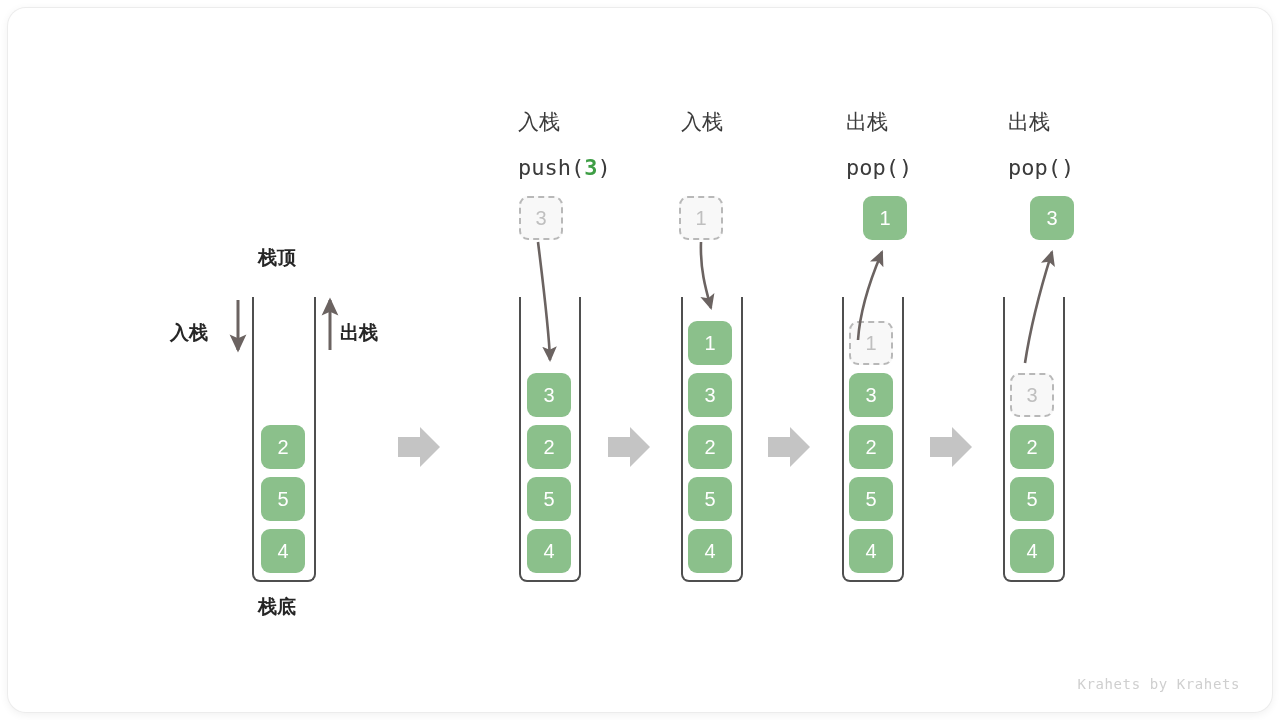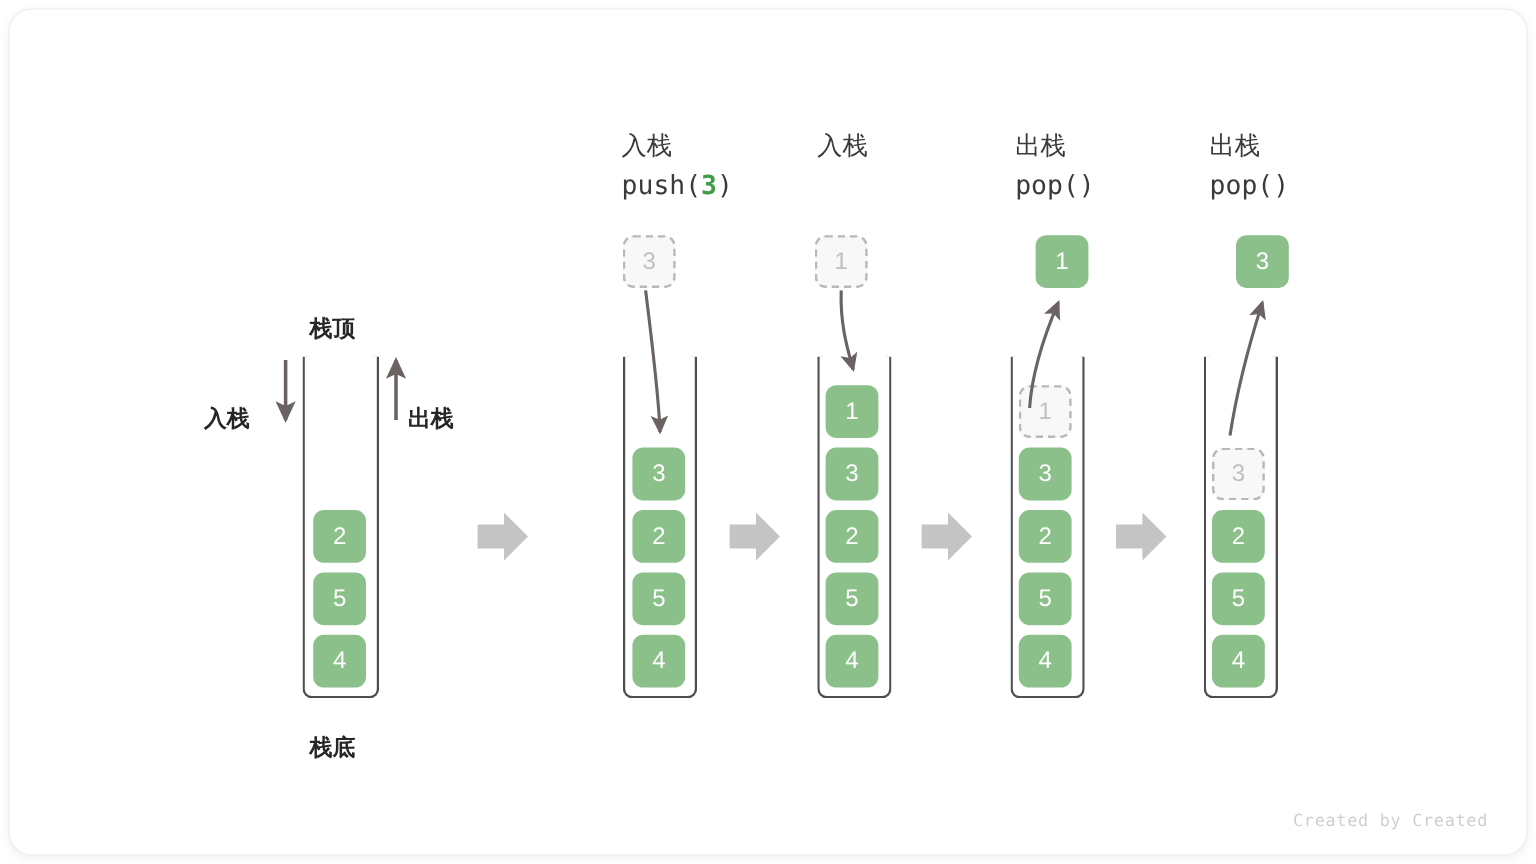--- a/index.html
+++ b/index.html
@@ -46,41 +46,40 @@
     letter-spacing: 0.5px;
   }
 
   
   .cap-label {
     position: absolute;
     font-size: 19px;
     font-weight: bold;
     color: #262626;
     white-space: nowrap;
-    margin-top: 16px;
   }
 
   
   .col-head {
     position: absolute;
     width: 170px;
     text-align: left;
     color: #3b3b3b;
     line-height: 1.45;
   }
   .col-head .cn {
     font-size: 21px;
     font-family: "Liberation Sans", sans-serif;
     display: block;
   }
   .col-head .code {
     font-size: 22px;
     font-family: "DejaVu Sans Mono", "Liberation Mono", monospace;
     display: block;
-    margin-top: 3px;
+    margin-top: 15px;
     color: #3b3b3b;
   }
   .col-head .code .arg {
     color: #3e9e45;
     font-weight: bold;
   }
 
   
   .stack-tube {
     position: absolute;
@@ -230,14 +229,14 @@
       <path d="M608,437 L630,437 L630,427 L650,447 L630,467 L630,457 L608,457 Z" fill="#c4c4c4"></path>
     </g>
     <g>
       <path d="M768,437 L790,437 L790,427 L810,447 L790,467 L790,457 L768,457 Z" fill="#c4c4c4"></path>
     </g>
     <g>
       <path d="M930,437 L952,437 L952,427 L972,447 L952,467 L952,457 L930,457 Z" fill="#c4c4c4"></path>
     </g>
   </svg>
 
-  <div class="watermark">Created by Created</div>
+  <div class="watermark">Krahets by Krahets</div>
 </div>
 
 </body></html>

